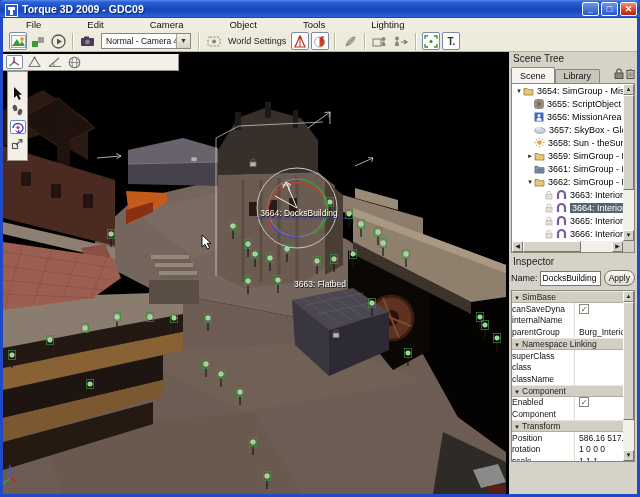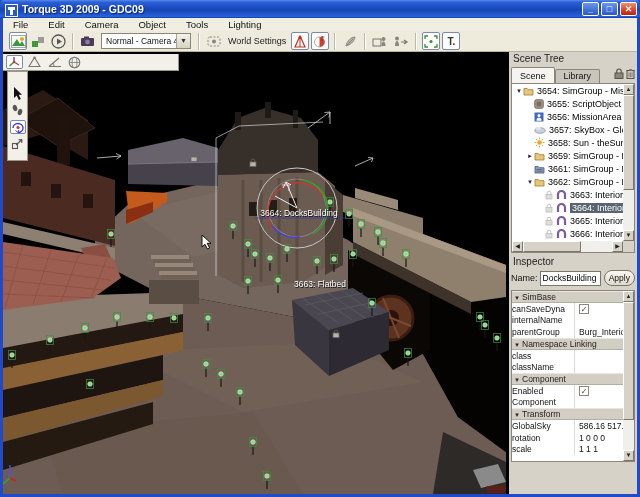--- a/index.html
+++ b/index.html
@@ -11,21 +11,21 @@
     display:flex;align-items:center;padding:0 3px;border-radius:4px 4px 0 0;}
   .app-icon{width:13px;height:13px;margin:0 4px 0 2px;flex:0 0 auto;}
   .title-text{color:#fff;font-size:10.5px;font-weight:bold;text-shadow:1px 1px 1px #08246a;flex:1;white-space:nowrap;overflow:hidden;}
   .winbtns{display:flex;gap:2px;}
   .wb{width:17px;height:14px;border:1px solid #fff;border-radius:2px;color:#fff;font-size:9px;line-height:12px;
     text-align:center;font-weight:bold;}
   .wb.min,.wb.max{background:linear-gradient(180deg,#6a96ea,#2a58c8);}
   .wb.close{background:linear-gradient(180deg,#f0926a,#d8402a 60%,#b02818);}
   
   .menubar{position:absolute;left:3px;top:18px;width:634px;height:13px;background:#f0ede1;display:flex;align-items:center;}
-  .menu-item{font-size:9.5px;color:#111;padding:0 10px;white-space:nowrap;}
+  .menu-item{font-size:9.5px;color:#111;padding:0 23px;white-space:nowrap;}
   
   .toolbar{position:absolute;left:3px;top:31px;width:634px;height:21px;background:#eeebdd;border-bottom:1px solid #b8b4a4;
     display:flex;align-items:center;padding-left:5px;}
   .tbtn{height:18px;min-width:18px;display:flex;align-items:center;justify-content:center;margin:0 1px;border:1px solid transparent;}
   .tbtn.active{border:1px solid #7a8aa8;background:#fdfdfb;border-radius:2px;}
   .tsep{width:2px;height:17px;margin:0 4px;border-left:1px solid #bcb8a8;border-right:1px solid #fff;}
   .tlabel{font-size:9px;color:#222;padding:0 4px;white-space:nowrap;}
   .combo{display:flex;align-items:center;height:16px;border:1px solid #8a867a;background:#fff;margin:0 3px;}
   .combo .cval{font-size:8.5px;padding:0 4px;width:74px;white-space:nowrap;overflow:hidden;color:#111;}
   .combo .carr{width:14px;height:14px;background:linear-gradient(180deg,#f4f2ea,#d6d2c2);border-left:1px solid #a8a494;
@@ -700,20 +700,24 @@
           </div>
           <div class="prop-row">
             <span class="plab">parentGroup</span>
             <span class="pval">Burg_Interiors</span>
           </div>
           <div class="sec-head">
             <span class="arr">▾</span>
             <span>Namespace Linking</span>
           </div>
           <div class="prop-row">
+            <span class="plab">superClass</span>
+            <span class="pval"></span>
+          </div>
+          <div class="prop-row">
             <span class="plab">class</span>
             <span class="pval"></span>
           </div>
           <div class="prop-row">
             <span class="plab">className</span>
             <span class="pval"></span>
           </div>
           <div class="sec-head">
             <span class="arr">▾</span>
             <span>Component</span>
@@ -726,21 +730,21 @@
           </div>
           <div class="prop-row">
             <span class="plab">Component</span>
             <span class="pval"></span>
           </div>
           <div class="sec-head">
             <span class="arr">▾</span>
             <span>Transform</span>
           </div>
           <div class="prop-row">
-            <span class="plab">GlobalSky</span>
+            <span class="plab">Position</span>
             <span class="pval">586.16 517.71 53</span>
           </div>
           <div class="prop-row">
             <span class="plab">rotation</span>
             <span class="pval">1 0 0 0</span>
           </div>
           <div class="prop-row">
             <span class="plab">scale</span>
             <span class="pval">1 1 1</span>
           </div>

